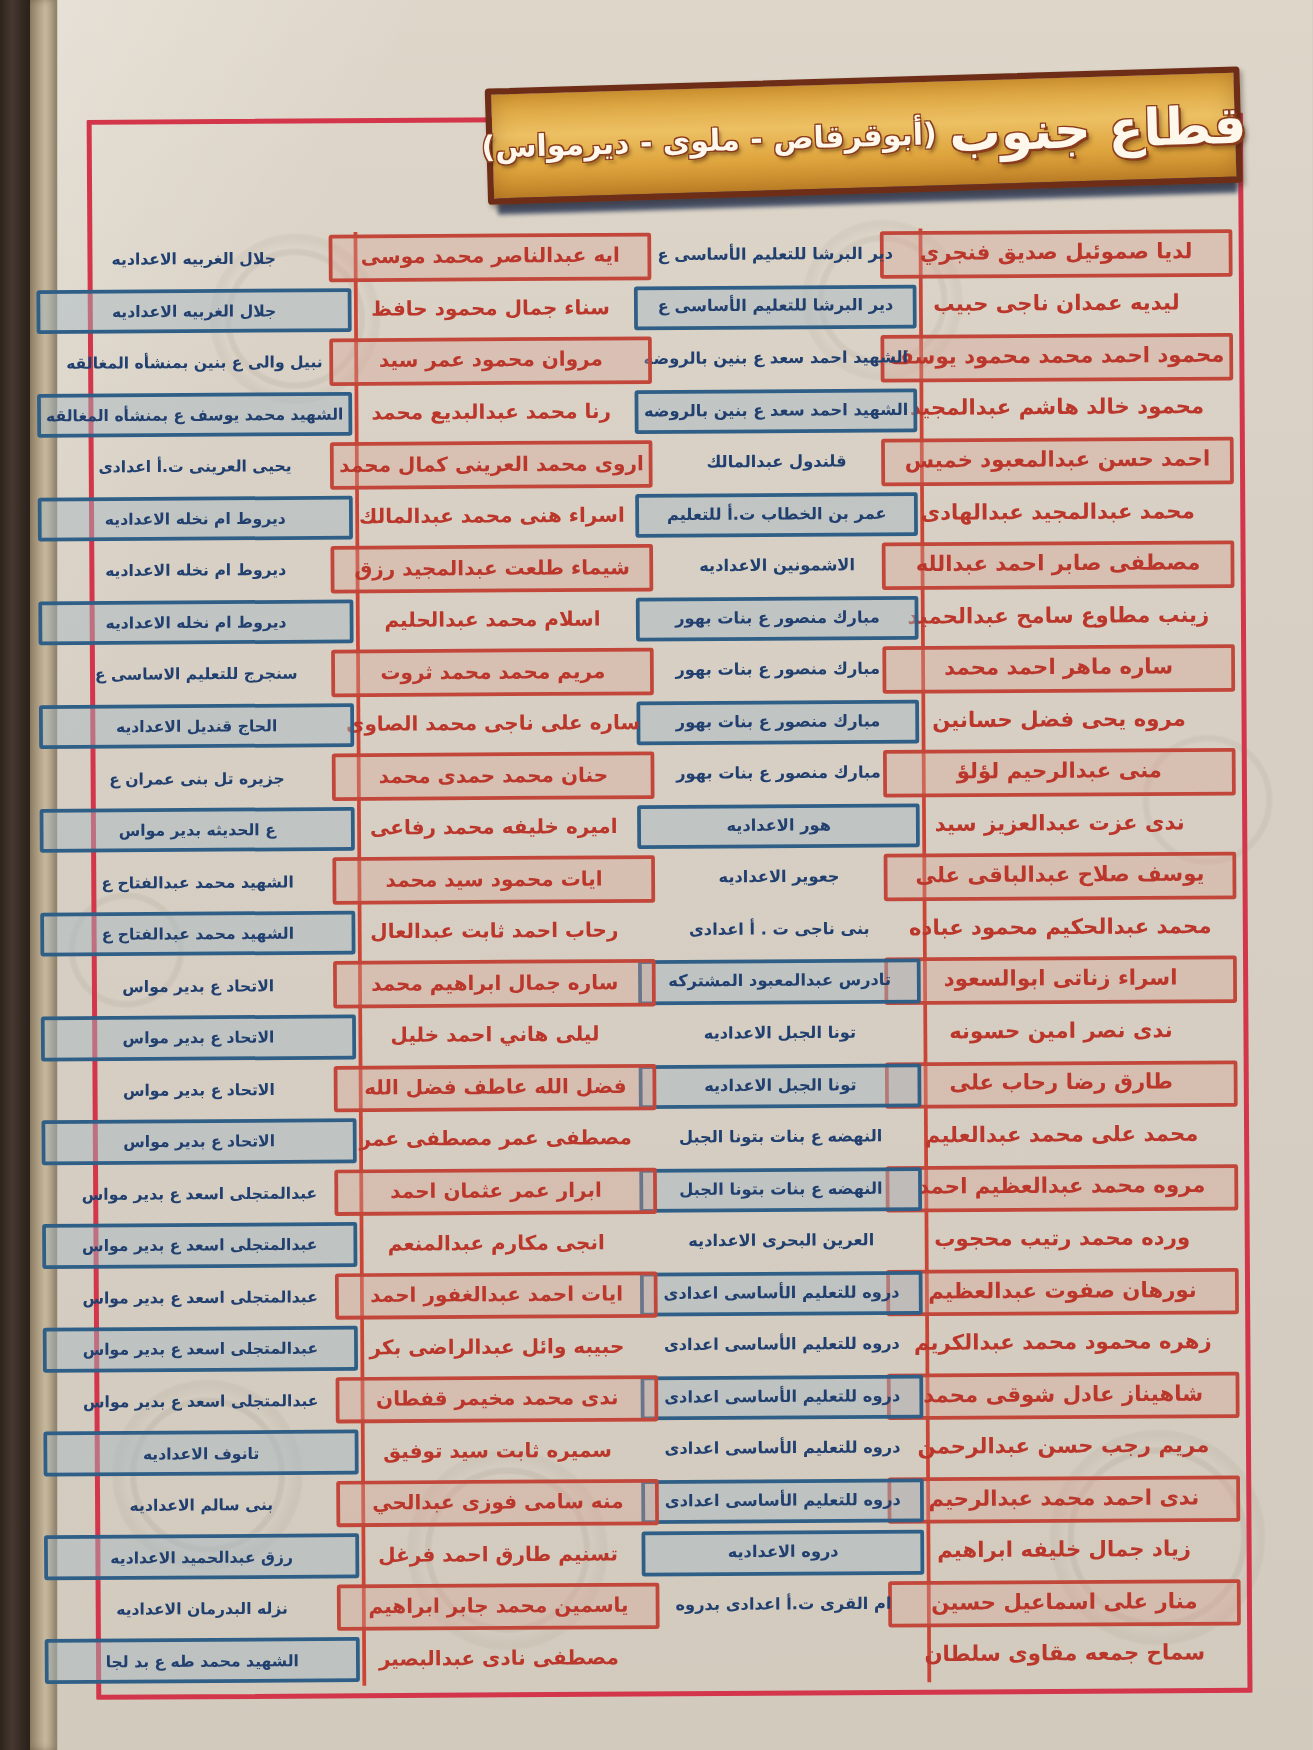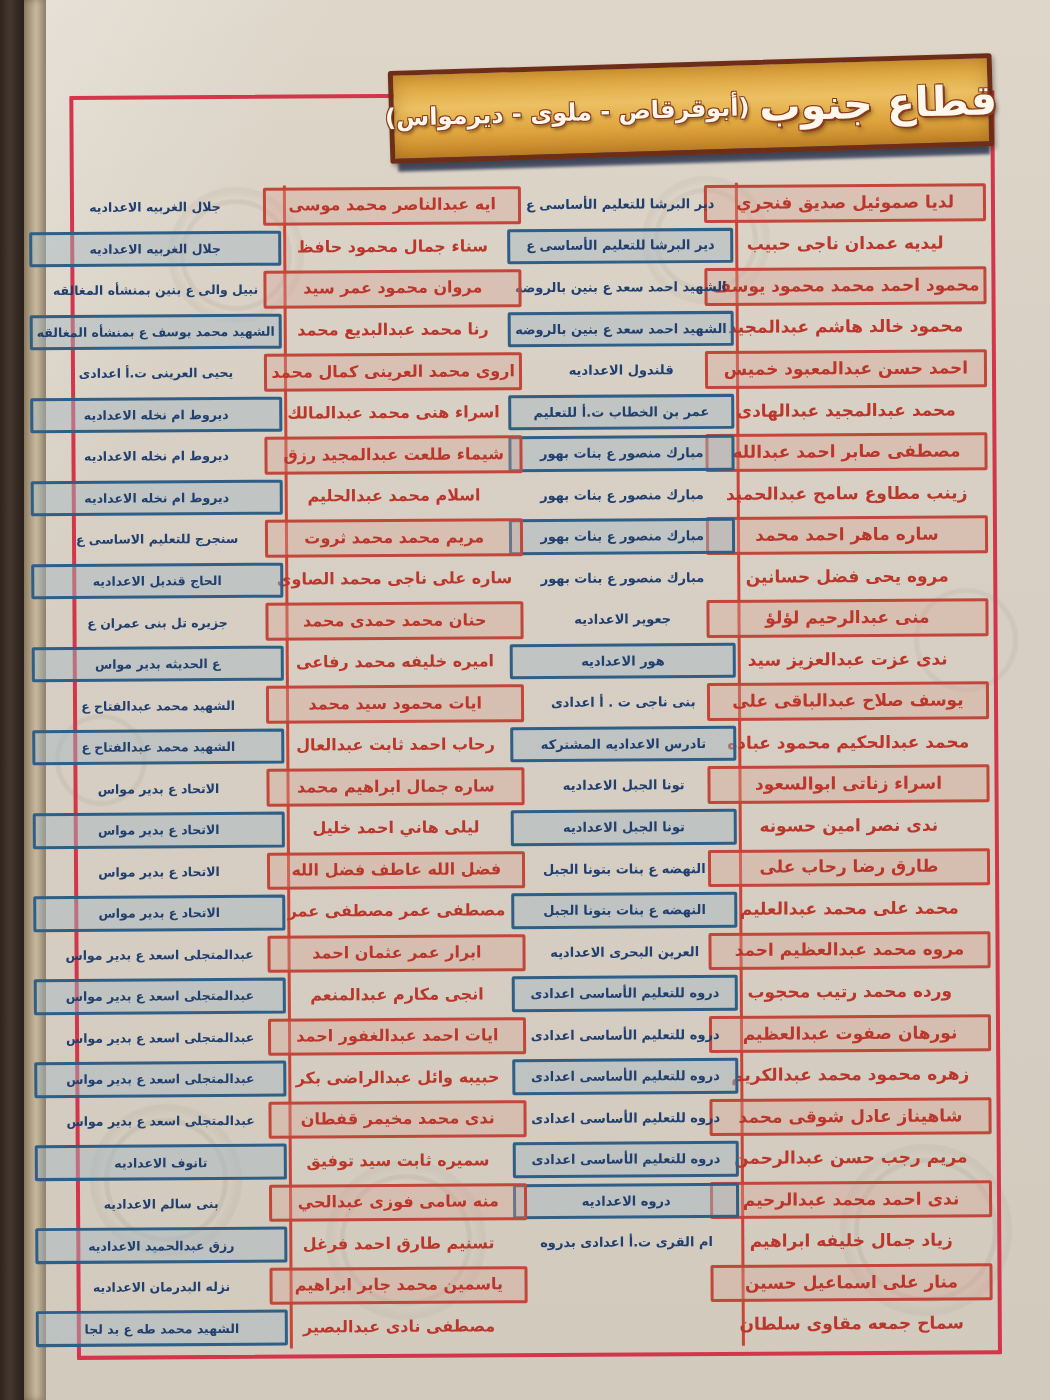--- a/index.html
+++ b/index.html
@@ -138,30 +138,31 @@
             <div class="cell name boxed">ندى احمد محمد عبدالرحيم</div>
             <div class="cell name">زياد جمال خليفه ابراهيم</div>
             <div class="cell name boxed">منار على اسماعيل حسين</div>
             <div class="cell name">سماح جمعه مقاوى سلطان</div>
           </div>
         <div class="col schools">
             <div class="cell school">دير البرشا للتعليم الأساسى ع</div>
             <div class="cell school boxed">دير البرشا للتعليم الأساسى ع</div>
             <div class="cell school">الشهيد احمد سعد ع بنين بالروضه</div>
             <div class="cell school boxed">الشهيد احمد سعد ع بنين بالروضه</div>
-            <div class="cell school">قلندول الاعداديه</div>
+            <div class="cell school">قلندول عبدالمالك</div>
             <div class="cell school boxed">عمر بن الخطاب ت.أ للتعليم</div>
+            <div class="cell school">الاشمونين الاعداديه</div>
             <div class="cell school boxed">مبارك منصور ع بنات بهور</div>
             <div class="cell school">مبارك منصور ع بنات بهور</div>
             <div class="cell school boxed">مبارك منصور ع بنات بهور</div>
             <div class="cell school">مبارك منصور ع بنات بهور</div>
+            <div class="cell school boxed">هور الاعداديه</div>
             <div class="cell school">جعوير الاعداديه</div>
-            <div class="cell school boxed">هور الاعداديه</div>
             <div class="cell school">بنى ناجى ت . أ اعدادى</div>
-            <div class="cell school boxed">تادرس الاعداديه المشتركه</div>
+            <div class="cell school boxed">تادرس عبدالمعبود المشتركه</div>
             <div class="cell school">تونا الجبل الاعداديه</div>
             <div class="cell school boxed">تونا الجبل الاعداديه</div>
             <div class="cell school">النهضه ع بنات بتونا الجبل</div>
             <div class="cell school boxed">النهضه ع بنات بتونا الجبل</div>
             <div class="cell school">العرين البحرى الاعداديه</div>
             <div class="cell school boxed">دروه للتعليم الأساسى اعدادى</div>
             <div class="cell school">دروه للتعليم الأساسى اعدادى</div>
             <div class="cell school boxed">دروه للتعليم الأساسى اعدادى</div>
             <div class="cell school">دروه للتعليم الأساسى اعدادى</div>
             <div class="cell school boxed">دروه للتعليم الأساسى اعدادى</div>

